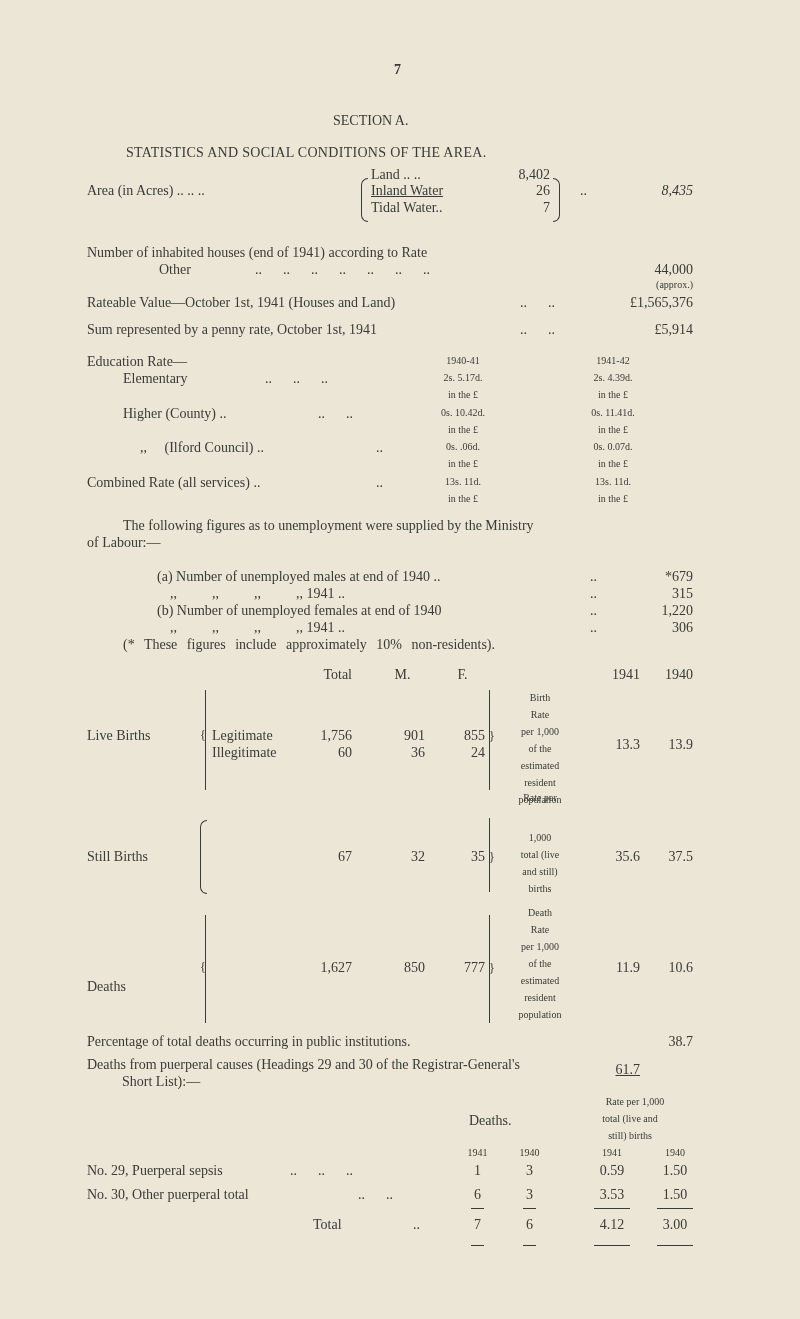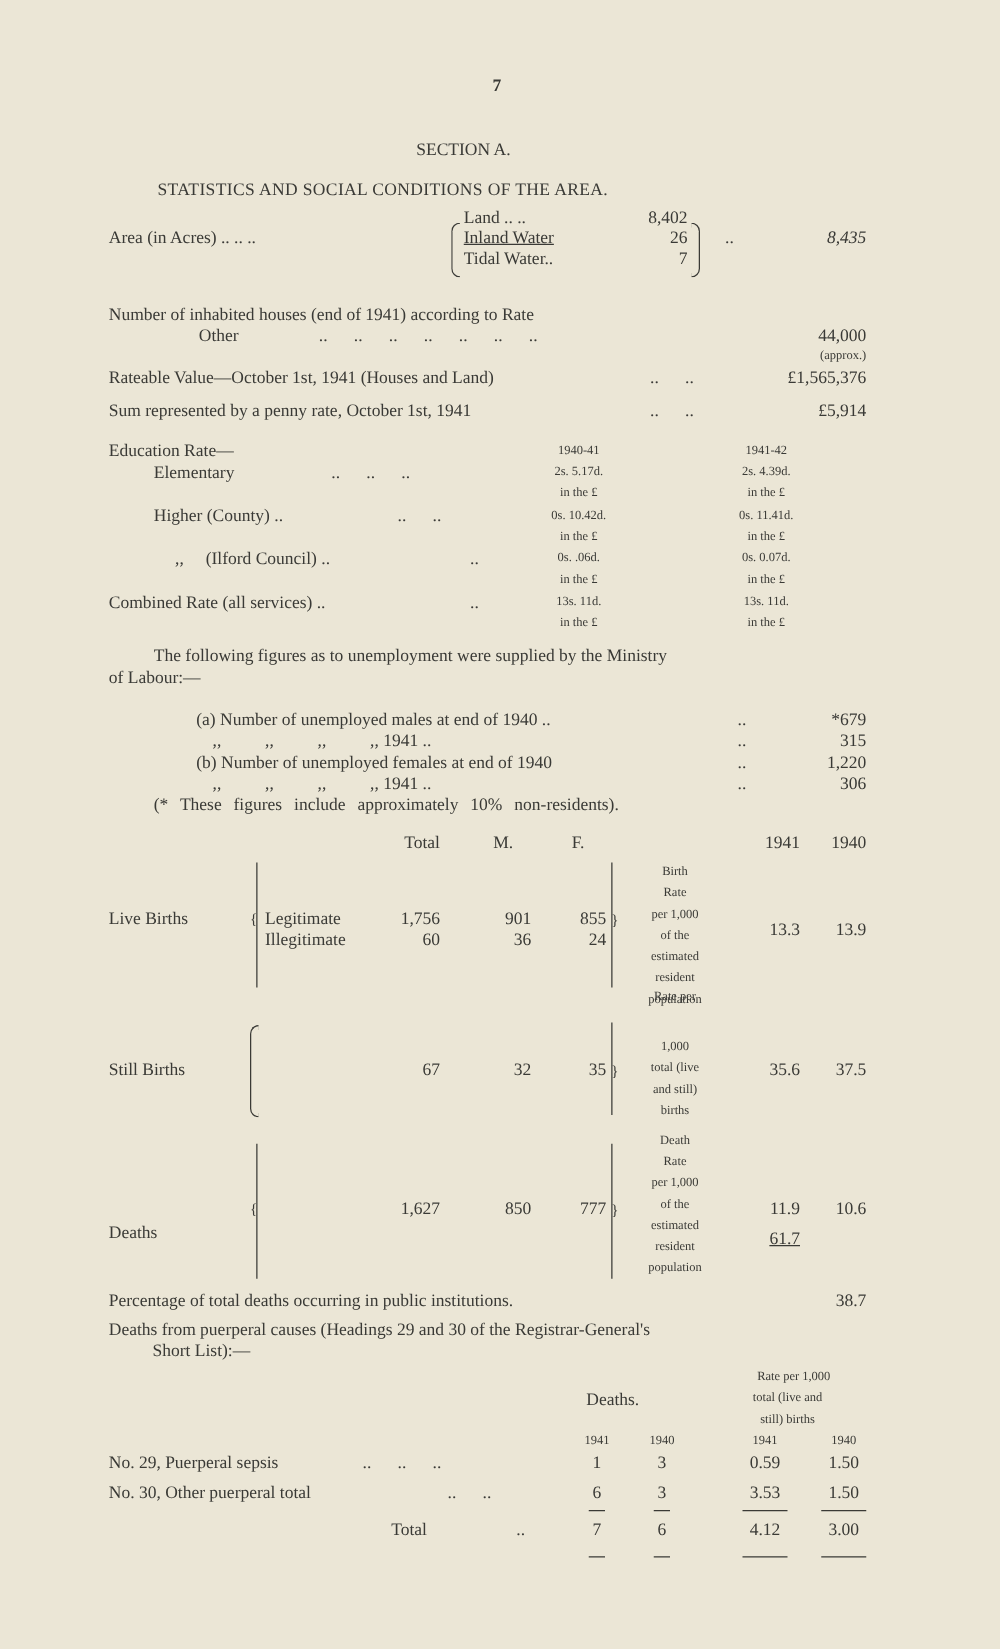--- a/index.html
+++ b/index.html
@@ -185,21 +185,21 @@
     <div class="abs f13 c" style="left:490px;width:100px;top:941px;">per 1,000</div>
     <div class="abs f13 c" style="left:490px;width:100px;top:958px;">of the</div>
     <div class="abs f13 c" style="left:490px;width:100px;top:975px;">estimated</div>
     <div class="abs f13 c" style="left:490px;width:100px;top:992px;">resident</div>
     <div class="abs f13 c" style="left:490px;width:100px;top:1009px;">population</div>
   </div>
   <div class="abs f14 r" style="left:590px;width:50px;top:960px;">11.9</div>
   <div class="abs f14 r" style="left:643px;width:50px;top:960px;">10.6</div>
 
   <div class="abs f14" style="left:87px;top:1034px;">Percentage of total deaths occurring in public institutions.</div>
-  <div class="abs f14 r" style="left:590px;width:50px;top:984px;text-decoration:underline;">61.7</div>
+  <div class="abs f14 r" style="left:590px;width:50px;top:1062px;text-decoration:underline;">61.7</div>
   <div class="abs f14 r" style="left:643px;width:50px;top:1034px;">38.7</div>
 </div>
 
 <div>
   <div class="abs f14" style="left:87px;top:1057px;">Deaths from puerperal causes (Headings 29 and 30 of the Registrar-General's</div>
   <div class="abs f14" style="left:122px;top:1074px;">Short List):—</div>
 
   <div class="abs f13 c" style="left:570px;width:130px;top:1096px;">Rate per 1,000</div>
   <div class="abs f14" style="left:469px;top:1113px;">Deaths.</div>
   <div class="abs f13 c" style="left:565px;width:130px;top:1113px;">total (live and</div>

